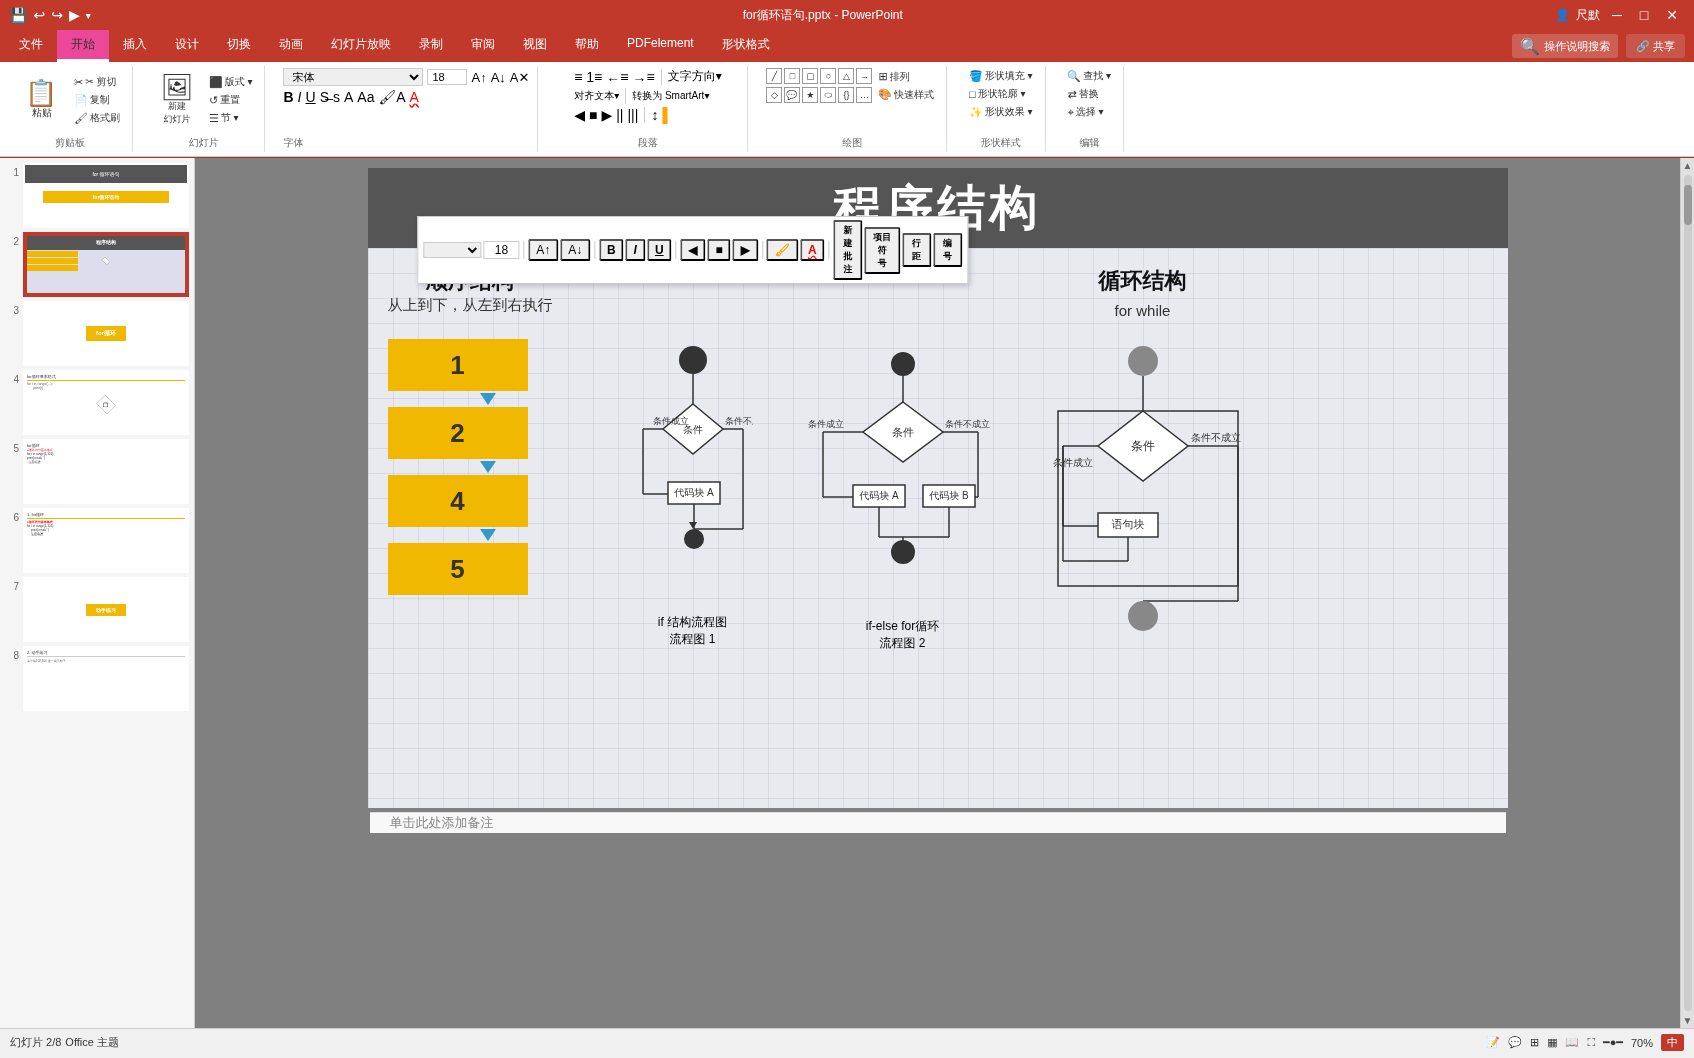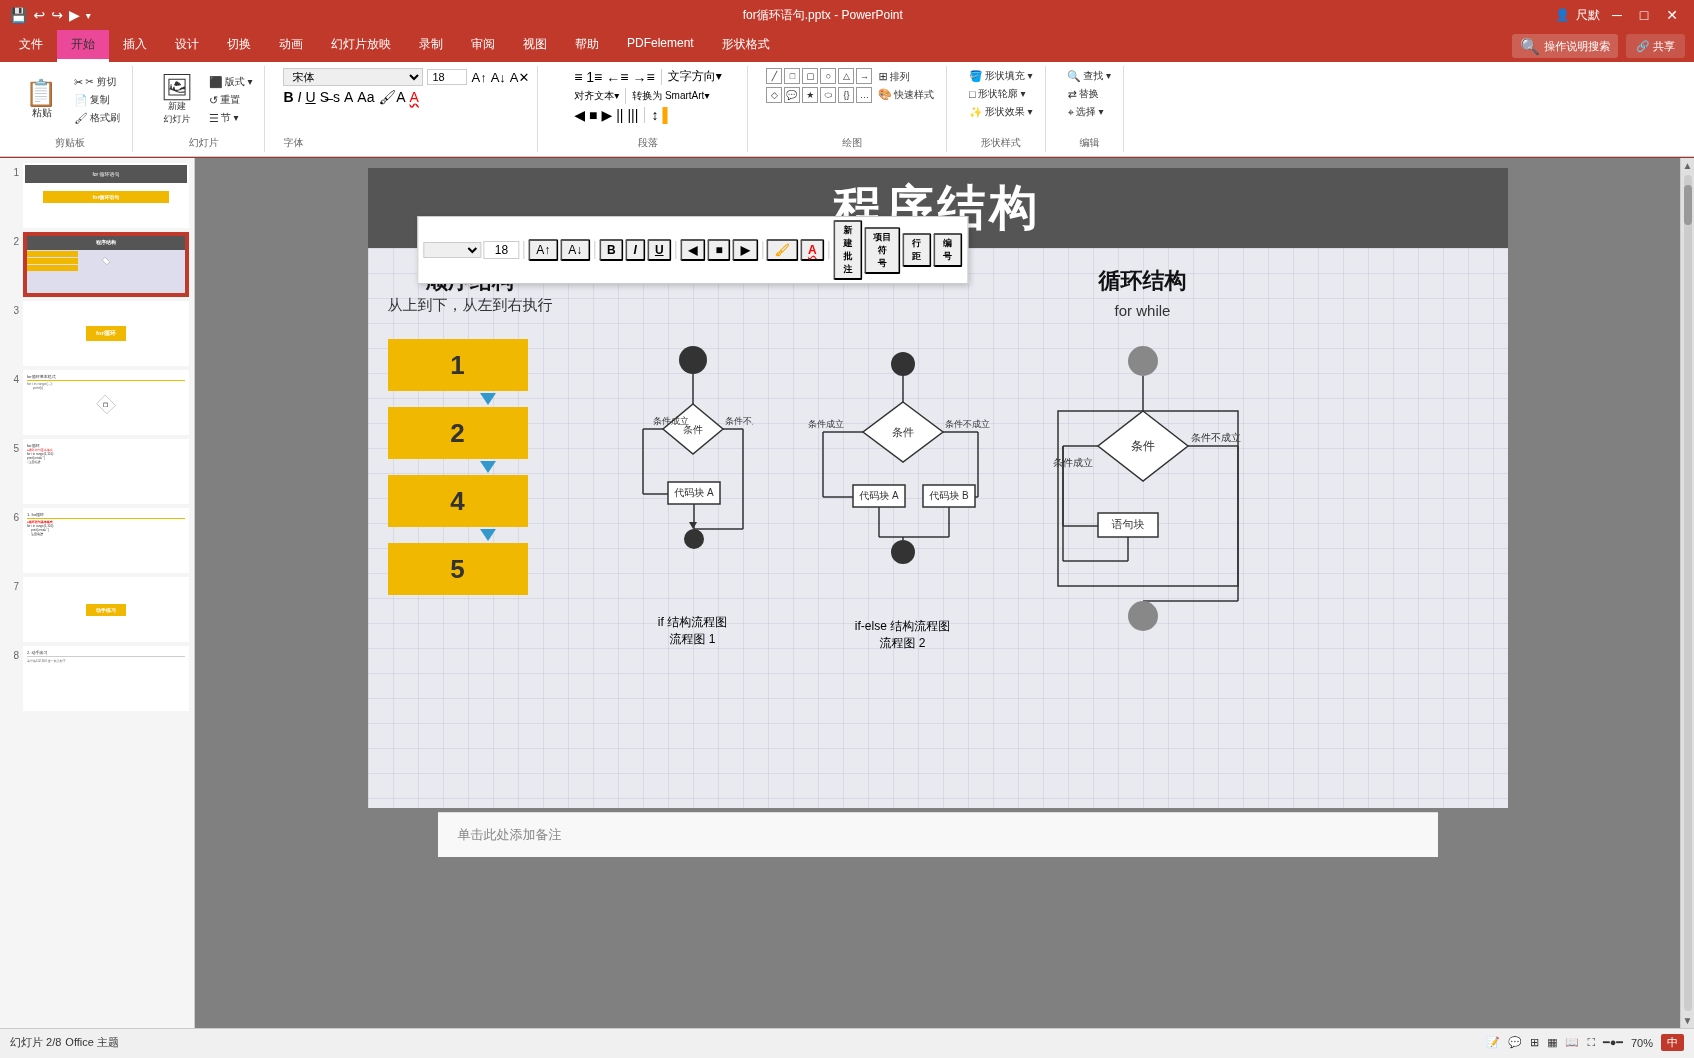--- a/index.html
+++ b/index.html
@@ -779,21 +779,21 @@
             <rect x="120" y="133" width="52" height="22" fill="white" stroke="#333" stroke-width="1.5"></rect>
             <text x="146" y="147" text-anchor="middle" font-size="10" fill="#333">代码块 B</text>
 
             <line x1="146" y1="155" x2="146" y2="185" stroke="#333" stroke-width="1.5"></line>
             <line x1="146" y1="185" x2="100" y2="185" stroke="#333" stroke-width="1.5"></line>
 
             <circle cx="100" cy="200" r="12" fill="#333"></circle>
             <line x1="100" y1="185" x2="100" y2="188" stroke="#333" stroke-width="1.5"></line>
           </svg>
           <div style="text-align:center;margin-top:-20px;">
-            <div style="font-size:12px;">if-else 结构流程图</div>
+            <div style="font-size:12px;">if-else for循环</div>
             <div style="font-size:12px;">流程图 2</div>
           </div>
         </div>
 
         <div class="section" style="width:250px;margin-top:8px;">
           <div class="section-title">循环结构</div>
           <div class="section-subtitle">for   while</div>
           <div style="margin-top:16px;">
             <svg width="240" height="330">
 
@@ -827,21 +827,21 @@
 
               <circle cx="120" cy="275" r="15" fill="#888"></circle>
               <line x1="120" y1="260" x2="120" y2="260" stroke="#333" stroke-width="1.5"></line>
             </svg>
           </div>
         </div>
 
       </div>
     </div>
 
-    <div style="width:1000px;background:#f8f8f8;border-top:1px solid #ddd;padding:13px 20px;font-size:13px;color:#888;margin-top:4px;">
+    <div style="width:1136px;background:#f8f8f8;border-top:1px solid #ddd;padding:1px 20px;font-size:13px;color:#888;margin-top:4px;">
       <span>单击此处添加备注</span>
     </div>
   </div>
 
   <div id="right-scroll">
     <span class="scroll-arrow">▲</span>
     <div class="scroll-track">
       <div class="scroll-thumb"></div>
     </div>
     <span class="scroll-arrow">▼</span>

